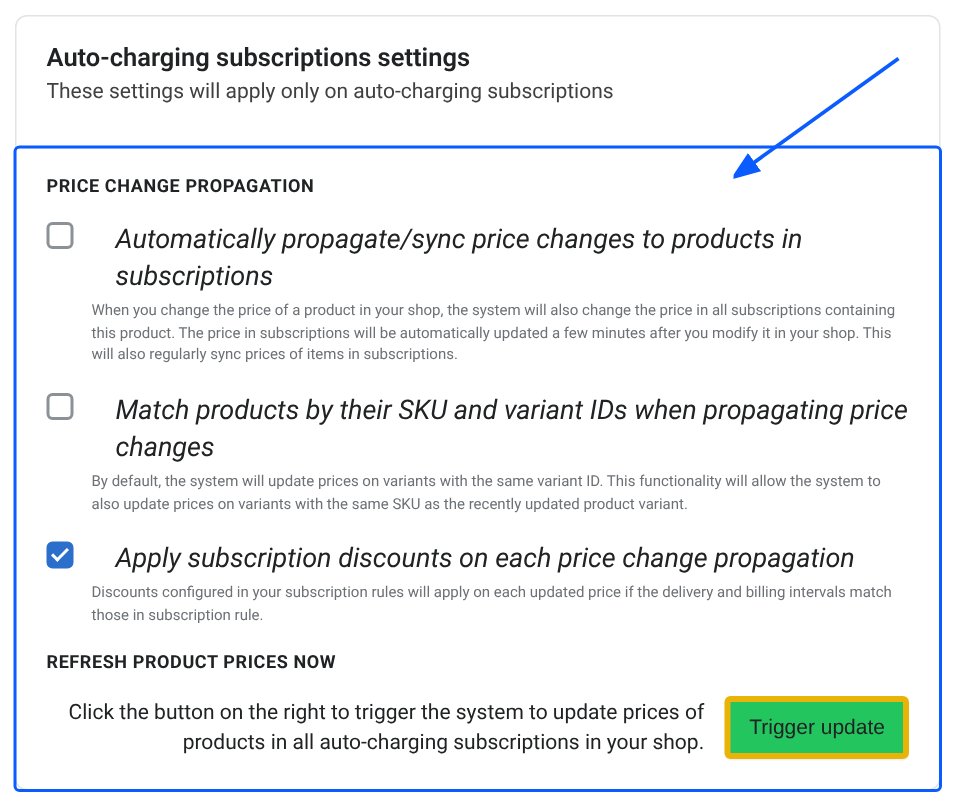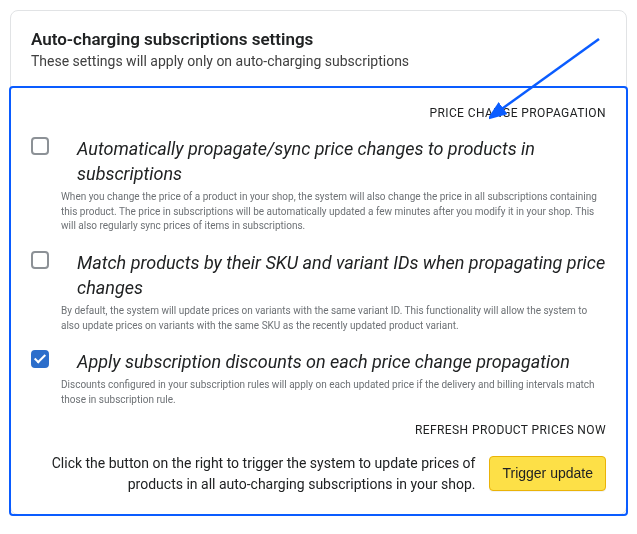--- a/index.html
+++ b/index.html
@@ -10,45 +10,44 @@
       background: #fff;
       width: 637px;
       color: #202223;
     }
     .card {
       border: 1px solid #e1e3e5;
       border-radius: 8px;
       background: #fff;
     }
     .card-header {
-      padding: 18px 20px 18px 20px;
+      padding: 18px 20px 29px 20px;
       border-bottom: 1px solid #e1e3e5;
     }
     .card-title {
       font-size: 17px;
       font-weight: 600;
       color: #202223;
       margin: 0 0 4px 0;
     }
     .card-sub {
       font-size: 14px;
       color: #404040;
       margin: 0;
     }
     .card-body {
       padding: 18px 20px 20px 20px;
     }
     .section-label {
       font-size: 12px;
-      font-weight: 400;
+      font-weight: 700;
       letter-spacing: 0.4px;
       color: #202223;
       text-transform: uppercase;
       margin: 0 0 16px 0;
-      text-align: right;
     }
     .checkbox-row {
       display: flex;
       align-items: flex-start;
       gap: 12px;
       margin-bottom: 16px;
     }
     .checkbox-row:last-of-type { margin-bottom: 18px; }
     .checkbox {
       width: 18px;
@@ -96,22 +95,22 @@
       gap: 14px;
     }
     .refresh-text {
       flex: 1;
       font-size: 14px;
       color: #202223;
       line-height: 1.45;
       text-align: right;
     }
     .trigger-btn {
-      border: 1px solid #eab308;
-      background: #fde047;
+      border: 4px solid #eab308;
+      background: #22c55e;
       border-radius: 4px;
       padding: 8px 12px;
       font-size: 14px;
       color: #202223;
       text-align: center;
       cursor: pointer;
       line-height: 1.25;
       box-shadow: 0 1px 0 rgba(0,0,0,0.05);
       min-width: 60px;
     }

